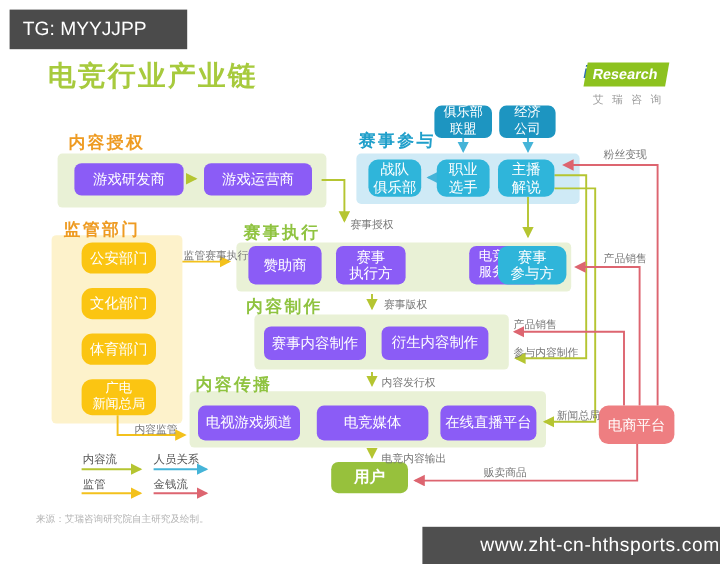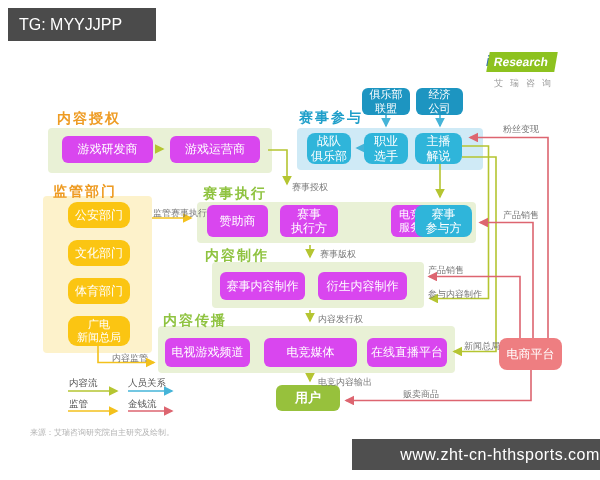--- a/index.html
+++ b/index.html
@@ -25,40 +25,41 @@
   .panel-yellow{background:#fdf2cb;}
   .panel-blue{background:#cfeaf6;}
   
   .sec-label{font-size:14px;font-weight:bold;letter-spacing:2px;z-index:2;}
   .sec-orange{color:#ee9b22;}
   .sec-green{color:#8fc340;}
   .sec-blue{color:#1f9fca;}
   
   .box{display:flex;align-items:center;justify-content:center;text-align:center;color:#fff;
        white-space:pre-line;line-height:1.2;z-index:2;box-sizing:border-box;}
-  .box-green{background:#d946ef;border-radius:6px;font-size:12px;}
+  .box-green{background:#8b5cf6;border-radius:6px;font-size:12px;}
   .box-yellow{background:#fbc512;border-radius:9px;font-size:12px;}
   .box-cyan{background:#2fb5da;border-radius:8px;font-size:12px;}
   .box-darkblue{background:#1d95c1;border-radius:6px;font-size:11px;}
   .box-pink{background:#ee7e81;border-radius:8px;font-size:12px;}
   .box-user{background:#5cb85c;background:#97c13c;}
   
   .edge-label{font-size:9px;color:#777;z-index:3;white-space:nowrap;}
   .legend-label{font-size:9.5px;color:#555;z-index:3;white-space:nowrap;}
   .source{left:30px;top:427px;font-size:8px;color:#b3b3b3;z-index:3;}
   svg.wires{position:absolute;left:0;top:0;z-index:1;}
 </style>
 </head>
 <body>
 
 <div id="stage">
 
   <div class="abs tg-badge">TG: MYYJJPP</div>
   <div class="abs url-bar">www.zht-cn-hthsports.com</div>
 
+  <div class="abs page-title">电竞行业产业链</div>
   <div class="abs logo">
     <div class="logo-row">
       <span class="logo-i">i</span>
       <span class="logo-para">Research</span>
     </div>
     <div class="logo-cn">艾瑞咨询</div>
   </div>
 
   <div class="abs panel panel-green" style="left:48px;top:128px;width:224px;height:45px;"></div>
   <div class="abs panel panel-yellow" style="left:43px;top:196px;width:109px;height:157px;"></div>
@@ -136,21 +137,21 @@
 
   <div class="abs box box-green" style="left:207px;top:205px;width:61px;height:32px;">赞助商</div>
   <div class="abs box box-green" style="left:280px;top:205px;width:58px;height:32px;">赛事
 执行方</div>
   <div class="abs box box-green" style="left:347px;top:205px;width:60px;height:32px;font-size:11px;margin-left:44px;">电竞综合
 服务平台</div>
   <div class="abs box box-cyan" style="left:415px;top:205px;width:57px;height:32px;">赛事
 参与方</div>
 
   <div class="abs box box-green" style="left:220px;top:272px;width:85px;height:28px;">赛事内容制作</div>
-  <div class="abs box box-green" style="left:318px;top:272px;width:89px;height:28px;">衍生内容制作</div>
+  <div class="abs box box-green" style="left:318px;top:272px;width:89px;height:28px;font-family:Liberation Mono, monospace;">衍生内容制作</div>
 
   <div class="abs box box-green" style="left:165px;top:338px;width:85px;height:29px;">电视游戏频道</div>
   <div class="abs box box-green" style="left:264px;top:338px;width:93px;height:29px;">电竞媒体</div>
   <div class="abs box box-green" style="left:367px;top:338px;width:80px;height:29px;">在线直播平台</div>
 
   <div class="abs box box-green box-user" style="left:276px;top:385px;width:64px;height:26px;font-size:13px;font-weight:bold;">用户</div>
   <div class="abs box box-pink" style="left:499px;top:338px;width:63px;height:32px;">电商平台</div>
 
   <div class="abs edge-label" style="left:292px;top:181px;">赛事授权</div>
   <div class="abs edge-label" style="left:153px;top:207px;">监管赛事执行</div>

